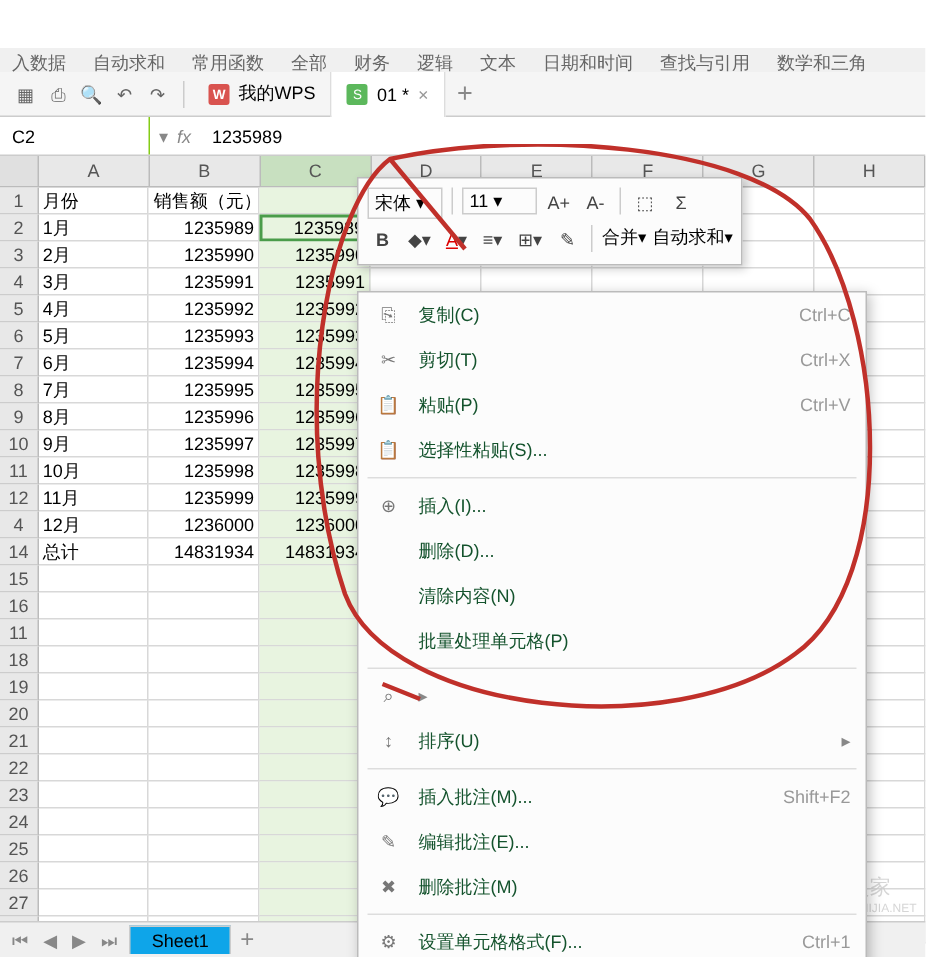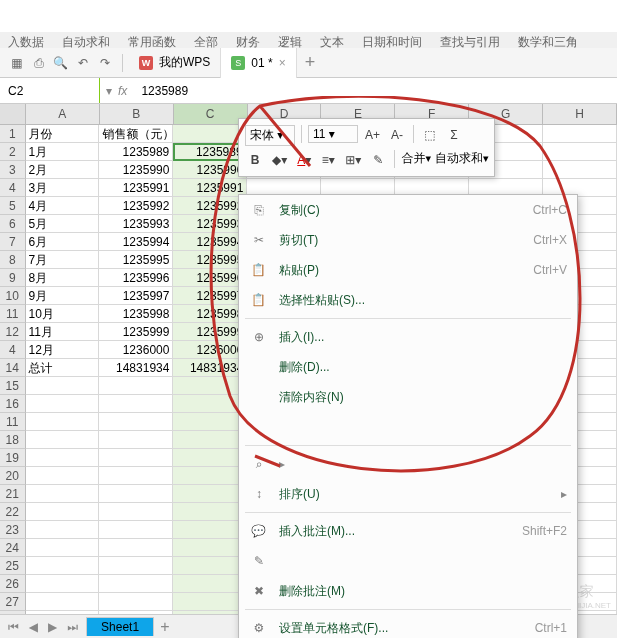--- a/index.html
+++ b/index.html
@@ -484,39 +484,41 @@
     <div class="ctx-item">
       <span class="ctx-icon"></span>
       <span class="ctx-label">删除(D)...</span>
     </div>
     <div class="ctx-item">
       <span class="ctx-icon"></span>
       <span class="ctx-label">清除内容(N)</span>
     </div>
     <div class="ctx-item">
       <span class="ctx-icon"></span>
+      <span class="ctx-label">批量处理单元格(P)</span>
     </div>
     <div class="ctx-sep"></div>
     <div class="ctx-item">
       <span class="ctx-icon">⌕</span>
       <span class="ctx-arrow">▸</span>
     </div>
     <div class="ctx-item">
       <span class="ctx-icon">↕</span>
       <span class="ctx-label">排序(U)</span>
       <span class="ctx-arrow">▸</span>
     </div>
     <div class="ctx-sep"></div>
     <div class="ctx-item">
       <span class="ctx-icon">💬</span>
       <span class="ctx-label">插入批注(M)...</span>
       <span class="ctx-shortcut">Shift+F2</span>
     </div>
     <div class="ctx-item">
       <span class="ctx-icon">✎</span>
+      <span class="ctx-label">编辑批注(E)...</span>
     </div>
     <div class="ctx-item">
       <span class="ctx-icon">✖</span>
       <span class="ctx-label">删除批注(M)</span>
     </div>
     <div class="ctx-sep"></div>
     <div class="ctx-item">
       <span class="ctx-icon">⚙</span>
       <span class="ctx-label">设置单元格格式(F)...</span>
       <span class="ctx-shortcut">Ctrl+1</span>

